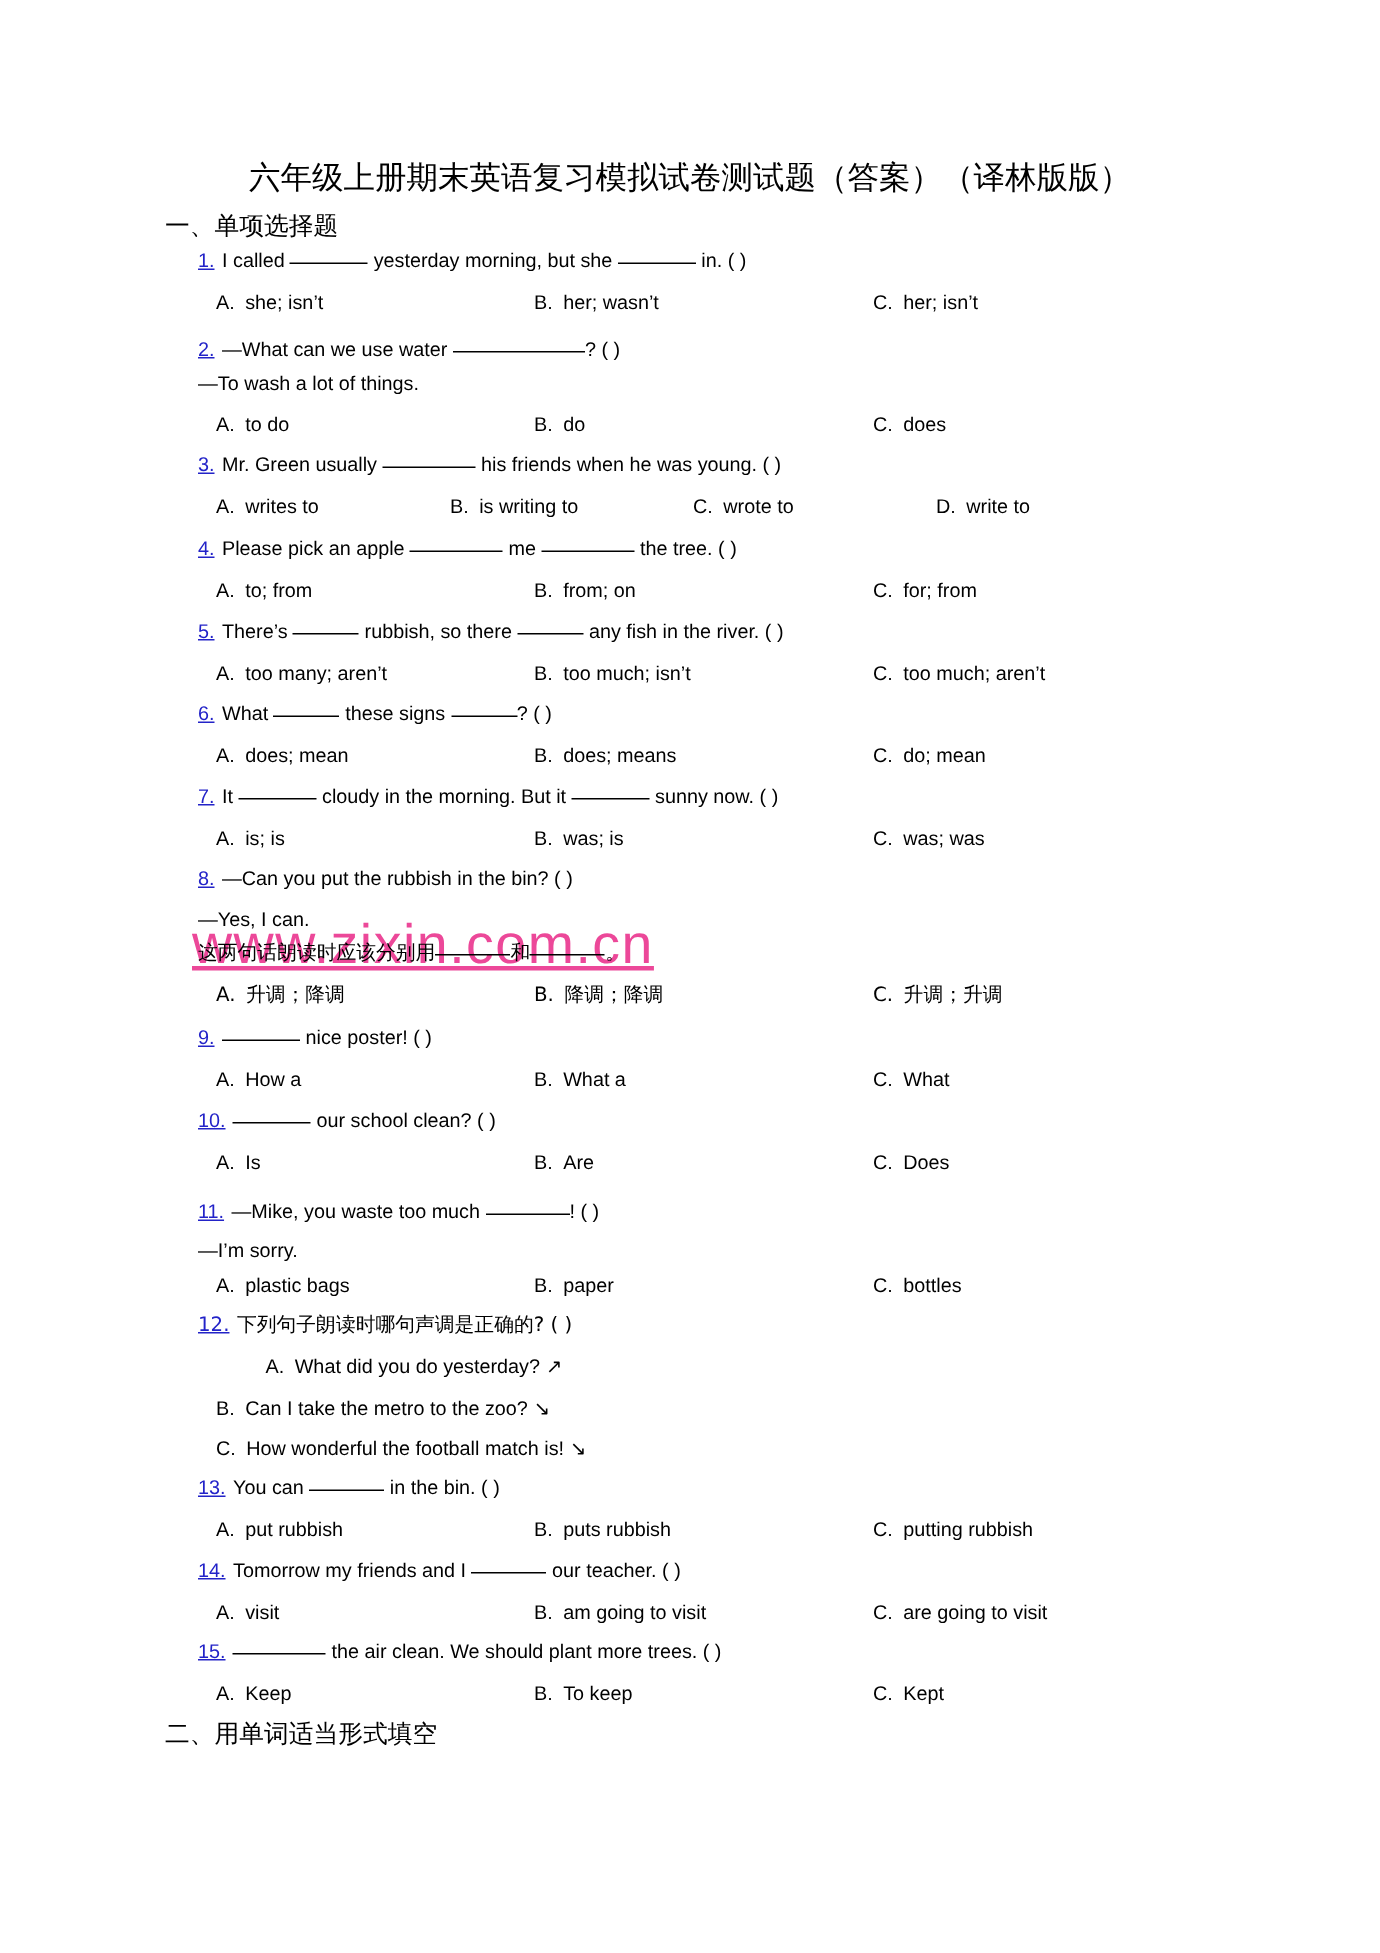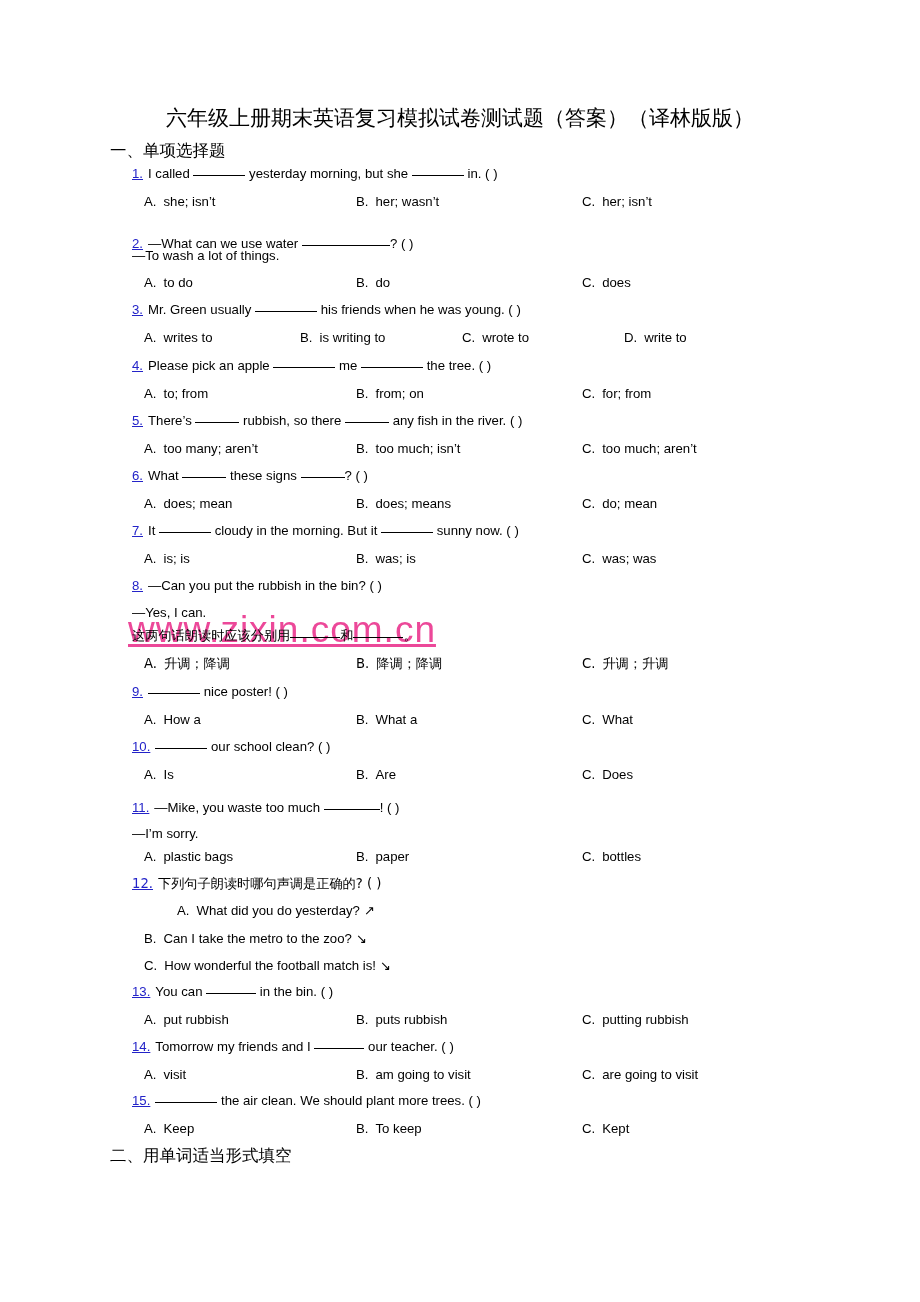--- a/index.html
+++ b/index.html
@@ -154,21 +154,21 @@
 
     <div class="qline" style="top:166px;">
       <span class="qnum">1.</span><span>I called </span><span class="blank" style="width:52px;"></span><span> yesterday morning, but she </span><span class="blank" style="width:52px;"></span><span> in. (    )</span>
     </div>
     <div class="optrow" style="top:193px;">
       <span class="opt c1"><span class="lab">A.</span><span>she; isn’t</span></span>
       <span class="opt c2"><span class="lab">B.</span><span>her; wasn’t</span></span>
       <span class="opt c3"><span class="lab">C.</span><span>her; isn’t</span></span>
     </div>
 
-    <div class="qline" style="top:236px;">
+    <div class="qline" style="top:225px;">
       <span class="qnum">2.</span><span>—What can we use water </span><span class="blank" style="width:88px;"></span><span>? (    )</span>
     </div>
     <div class="cont" style="top:248px;">—To wash a lot of things.</div>
     <div class="optrow" style="top:274px;">
       <span class="opt c1"><span class="lab">A.</span><span>to do</span></span>
       <span class="opt c2"><span class="lab">B.</span><span>do</span></span>
       <span class="opt c3"><span class="lab">C.</span><span>does</span></span>
     </div>
 
     <div class="qline" style="top:302px;">

